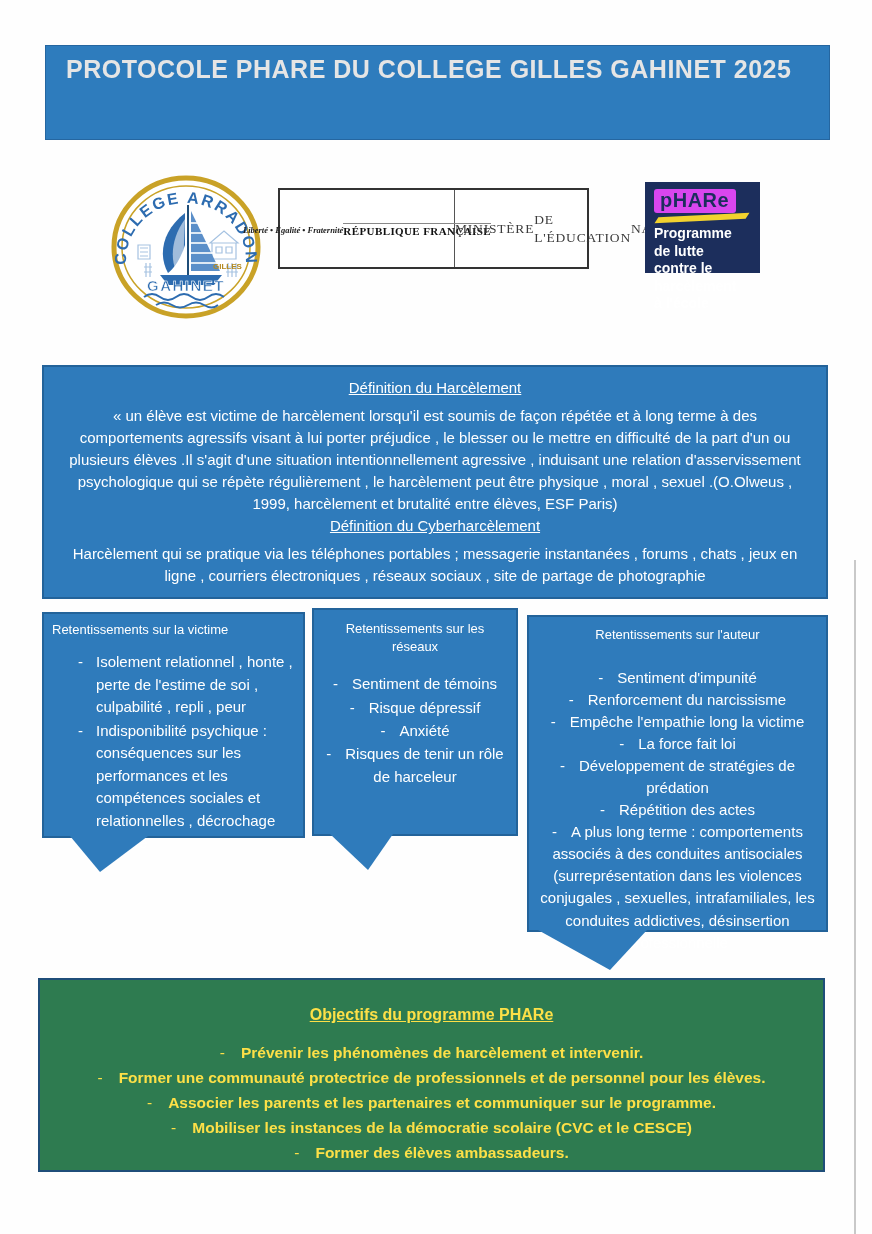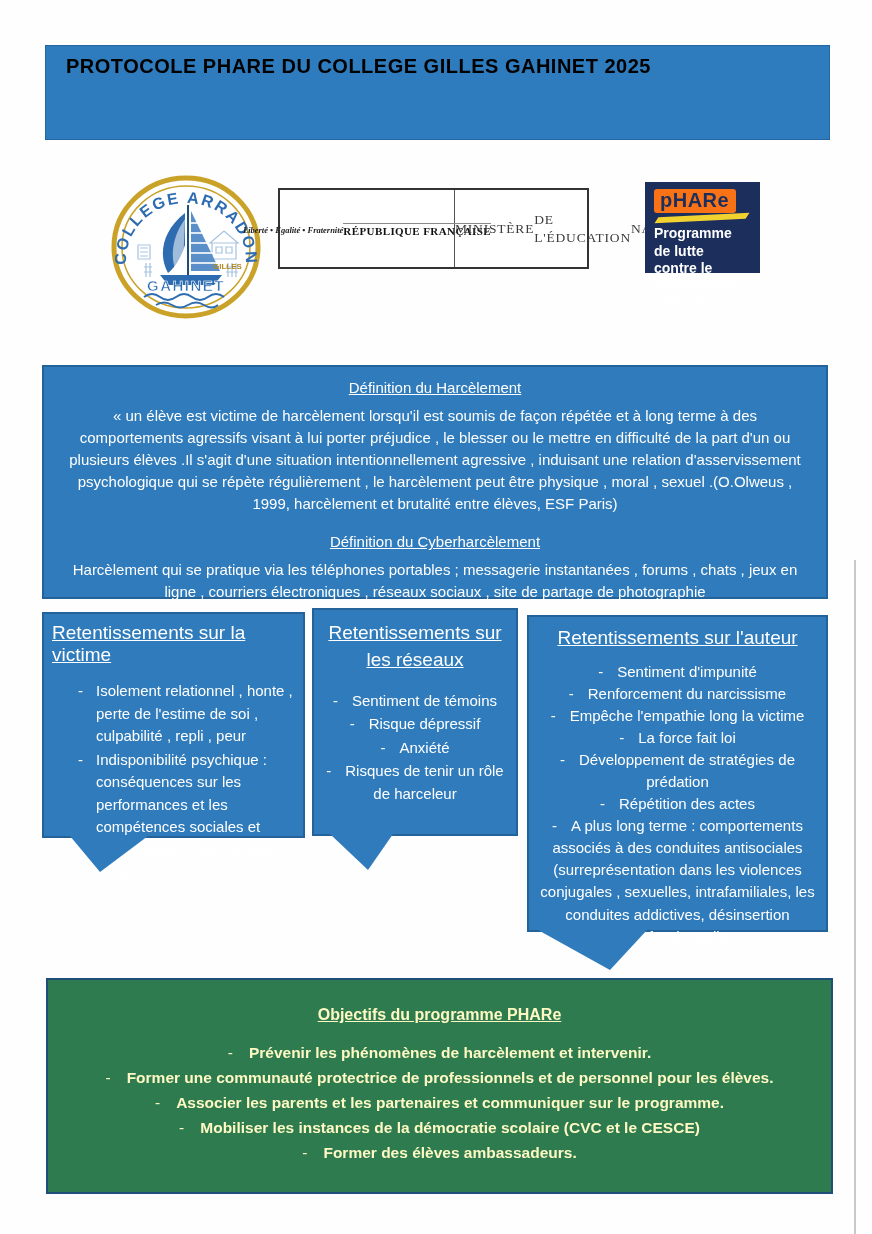--- a/index.html
+++ b/index.html
@@ -3,82 +3,82 @@
 <meta charset="utf-8">
 <style>
   * { margin:0; padding:0; box-sizing:border-box; }
   html,body { background:#ffffff; }
   body { font-family:"Liberation Sans", sans-serif; }
   .page { position:relative; width:872px; height:1234px; background:#fefefe; overflow:hidden; }
 
   
   .banner { position:absolute; left:45px; top:45px; width:785px; height:95px;
             background:#2e7cbd; border:1px solid #2566a0; }
-  .banner h1 { color:#000000; font-size:20px; font-weight:bold; letter-spacing:.5px;
+  .banner h1 { color:#e5e5e5; font-size:25px; font-weight:bold; letter-spacing:.5px;
                padding:9px 0 0 20px; white-space:nowrap; }
 
   
   .college-logo { position:absolute; left:110px; top:175px; width:152px; height:148px; }
 
   .ministry { position:absolute; left:278px; top:188px; width:311px; height:81px;
               background:#ffffff; border:2px solid #333333; display:flex; }
   .ministry .left { width:175px; border-right:1.5px solid #555; display:flex; 
                     align-items:center; justify-content:center; padding:20px 6px; }
   .ministry .motto { font-family:"Liberation Serif", serif; font-style:italic; font-weight:bold;
                      font-size:8.5px; color:#222; margin-top:3px; white-space:nowrap; }
   .ministry .republic { font-family:"Liberation Serif", serif; font-weight:bold; font-size:11px;
                         color:#111; letter-spacing:.4px; white-space:nowrap; border-top:1px solid #888;
                         margin-top:2px; padding-top:1px; }
   .ministry .right { flex:1; display:flex; flex-direction:row; align-items:center; justify-content:center; }
   .ministry .right span { font-family:"Liberation Serif", serif; font-size:13.5px; color:#3c3c3c;
                           letter-spacing:.8px; line-height:1.3; }
 
   .phare { position:absolute; left:645px; top:182px; width:115px; height:91px;
            background:#1c2e5c; padding:7px 8px 6px 9px; }
-  .phare .word-box { display:inline-block; background:#f97316; border-radius:3px; padding:0 7px 1px 6px; }
+  .phare .word-box { display:inline-block; background:#d946ef; border-radius:3px; padding:0 7px 1px 6px; }
   .phare .word-box span { color:#1c2e5c; font-weight:bold; font-size:20px; letter-spacing:.5px; }
   .phare .swoosh { width:88px; height:6px; background:#f2d22e; margin:2px 0 4px 4px;
                    transform:skewX(-35deg) rotate(-3deg); }
   .phare .tagline { color:#ffffff; font-weight:bold; font-size:14px; line-height:1.25; width:92px; }
 
   
   .defbox { position:absolute; left:42px; top:365px; width:786px; height:234px;
             background:#2f7bbb; border:2px solid #23639a; color:#ffffff; text-align:center; }
   .defbox .dtitle { font-size:15px; text-decoration:underline; margin-top:12px; }
   .defbox .dbody { font-size:15px; line-height:1.47; width:745px; margin:9px auto 0 auto; }
-  .defbox .dtitle2 { margin-top:18px; }
+  .defbox .dtitle2 { margin-top:2px; }
 
   
   .callout { position:absolute; background:#2f7bbb; border:2px solid #23639a; color:#ffffff; }
-  .callout .ctitle { font-size:19px; text-decoration:underline; }
+  .callout .ctitle { font-size:13px; }
   .tail { position:absolute; width:0; height:0; }
 
   .box-victim { left:42px; top:612px; width:263px; height:226px; padding:8px 10px 0 8px; }
   .box-victim .ctitle { text-align:left; margin-bottom:14px; }
   .v-item { position:relative; font-size:15px; line-height:1.5; padding-left:44px; margin-bottom:1px; }
   .v-item::before { content:"-"; position:absolute; left:26px; top:0; }
   .tail-victim { left:70px; top:836px; border-left:30px solid transparent;
                  border-right:48px solid transparent; border-top:36px solid #2f7bbb; }
 
   .box-witness { left:312px; top:608px; width:206px; height:228px; padding:10px 8px 0 8px; text-align:center; }
   .box-witness .ctitle { margin-bottom:16px; line-height:1.4; }
   .c-item { font-size:15px; line-height:1.55; }
   .c-item::before { content:"-"; margin-right:14px; }
   .tail-witness { left:330px; top:834px; border-left:38px solid transparent;
                   border-right:25px solid transparent; border-top:36px solid #2f7bbb; }
 
   .box-author { left:527px; top:615px; width:301px; height:317px; padding:10px 8px 0 8px; text-align:center; }
-  .box-author .ctitle { margin-bottom:12px; }
+  .box-author .ctitle { margin-bottom:25px; }
   .box-author .c-item { line-height:1.47; }
   .tail-author { left:538px; top:930px; border-left:72px solid transparent;
                  border-right:37px solid transparent; border-top:40px solid #2f7bbb; }
 
   
-  .greenbox { position:absolute; left:46px; top:978px; width:787px; height:216px;
-              background:#2e7b50; border:2px solid #1f4e79; color:#fef9c3; text-align:center; }
+  .greenbox { position:absolute; left:38px; top:978px; width:787px; height:194px;
+              background:#2e7b50; border:2px solid #1f4e79; color:#fde047; text-align:center; }
   .greenbox .gtitle { font-size:16px; font-weight:bold; text-decoration:underline; margin-top:26px; }
   .g-item { font-size:15.5px; font-weight:bold; line-height:1.62; }
   .g-item::before { content:"-"; margin-right:16px; font-weight:normal; }
   .greenbox .g-list { margin-top:16px; }
 
   
   .scan-line { position:absolute; left:854px; top:560px; width:2px; height:674px; background:#c9c9c9; }
 </style>
 </head>
 <body>

